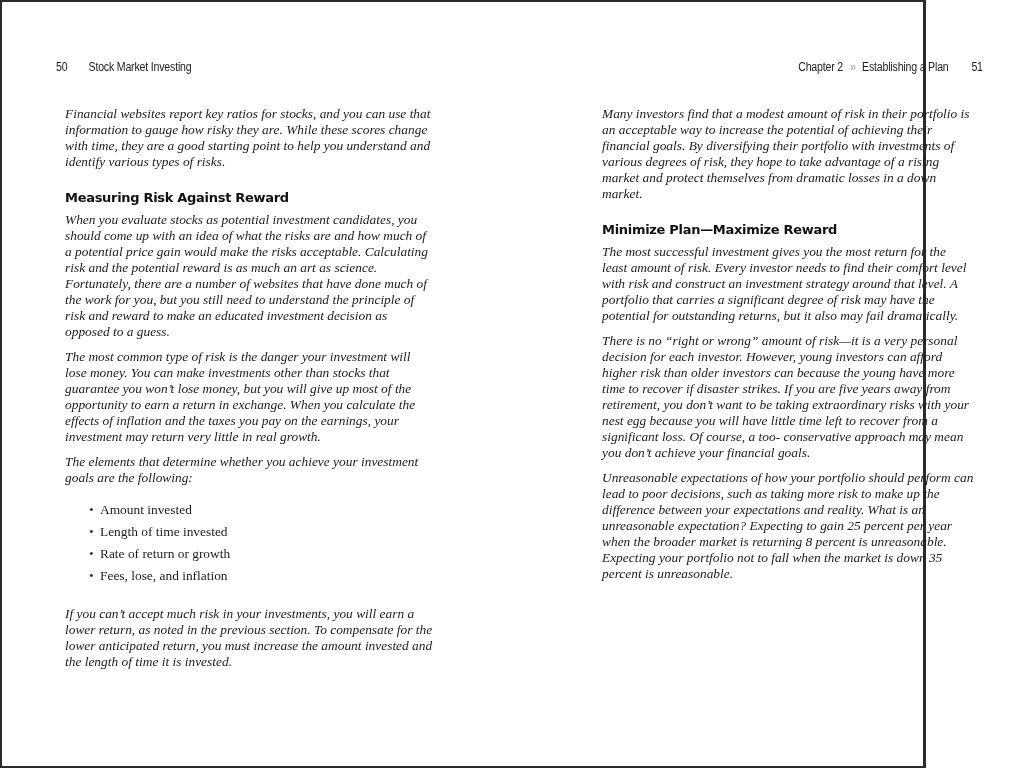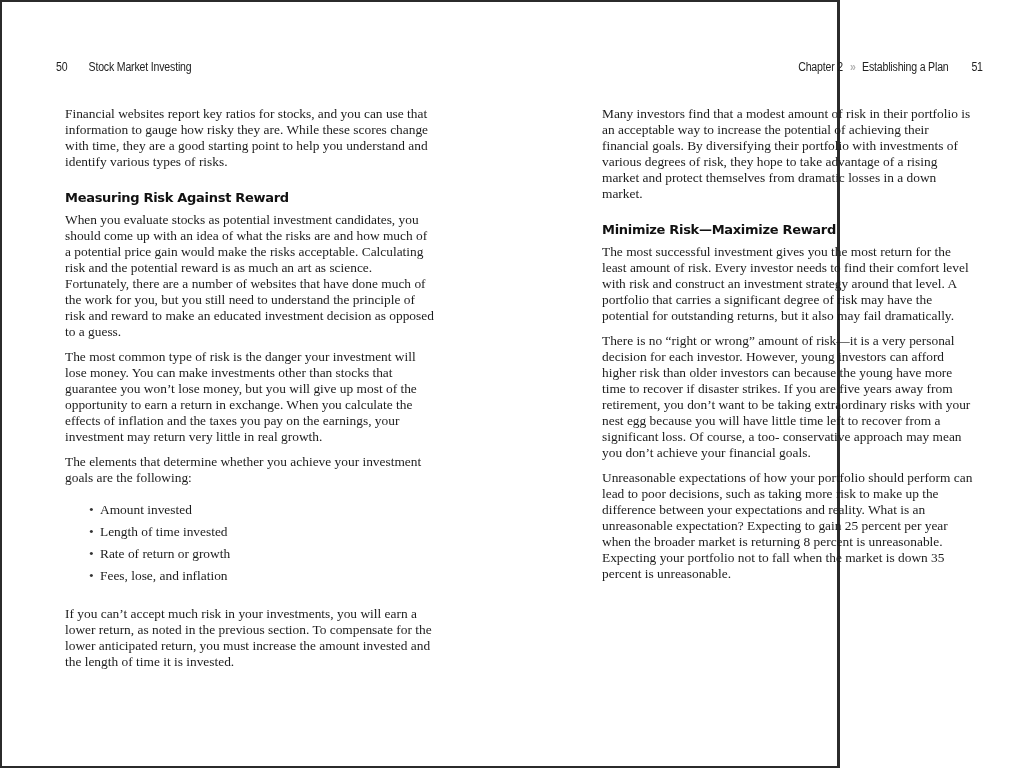--- a/index.html
+++ b/index.html
@@ -3,21 +3,21 @@
 <meta charset="utf-8">
 <style>
   html, body { margin: 0; padding: 0; }
   body {
     width: 1024px; height: 768px; overflow: hidden;
     background: #ffffff;
     position: relative;
   }
   .frame {
     position: absolute; left: 0; top: 0;
-    width: 840px; height: 768px;
+    width: 926px; height: 768px;
     box-sizing: border-box;
     border: 2px solid #2b2b2b;
     border-right-width: 3px;
     background: #ffffff;
   }
   .page {
     position: absolute; top: 0; height: 768px;
   }
   .page.left { left: 0; width: 512px; }
   .page.right { left: 512px; width: 512px; }
@@ -43,21 +43,21 @@
   .body-text {
     position: absolute; top: 104px;
     font-family: "Liberation Serif", serif;
     font-size: 13.4px;
     line-height: 16px;
     color: #1c1c1c;
   }
   .left .body-text { left: 63px; width: 370px; }
   .right .body-text { left: 88px; width: 372px; }
 
-  .body-text p { margin: 0 0 9px 0; }
+  .body-text p { margin: 0 0 9px 0; font-style: italic; }
   .body-text h2 {
     font-family: "DejaVu Sans", sans-serif;
     font-weight: bold;
     font-size: 13px;
     letter-spacing: -0.3px;
     margin: 20px 0 6px 0;
     color: #111;
     line-height: 16px;
   }
   .body-text ul {
@@ -95,20 +95,20 @@
       <p style="margin-top:22px">If you can’t accept much risk in your investments, you will earn a lower return, as noted in the previous section. To compensate for the lower anticipated return, you must increase the amount invested and the length of time it is invested.</p>
     </div>
   </div>
 
   <div class="page right">
     <div class="running-head">
       <span>Chapter 2</span><span class="sep">»</span><span>Establishing a Plan</span><span class="pgnum">51</span>
     </div>
     <div class="body-text">
       <p>Many investors find that a modest amount of risk in their portfolio is an acceptable way to increase the potential of achieving their financial goals. By diversifying their portfolio with investments of various degrees of risk, they hope to take advantage of a rising market and protect themselves from dramatic losses in a down market.</p>
-      <h2>Minimize Risk—Maximize Reward</h2>
+      <h2>Minimize Plan—Maximize Reward</h2>
       <p>The most successful investment gives you the most return for the least amount of risk. Every investor needs to find their comfort level with risk and construct an investment strategy around that level. A portfolio that carries a significant degree of risk may have the potential for outstanding returns, but it also may fail dramatically.</p>
       <p>There is no “right or wrong” amount of risk—it is a very personal decision for each investor. However, young investors can afford higher risk than older investors can because the young have more time to recover if disaster strikes. If you are five years away from retirement, you don’t want to be taking extraordinary risks with your nest egg because you will have little time left to recover from a significant loss. Of course, a too- conservative approach may mean you don’t achieve your financial goals.</p>
       <p>Unreasonable expectations of how your portfolio should perform can lead to poor decisions, such as taking more risk to make up the difference between your expectations and reality. What is an unreasonable expectation? Expecting to gain 25 percent per year when the broader market is returning 8 percent is unreasonable. Expecting your portfolio not to fall when the market is down 35 percent is unreasonable.</p>
     </div>
   </div>
 
 </div>
 
 </body></html>

